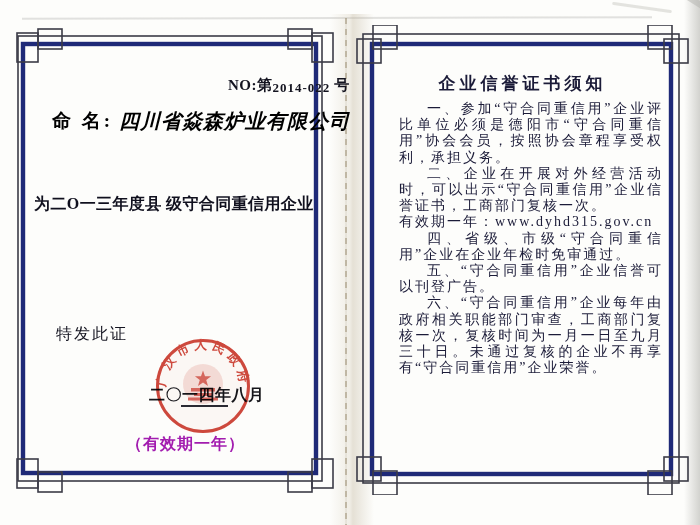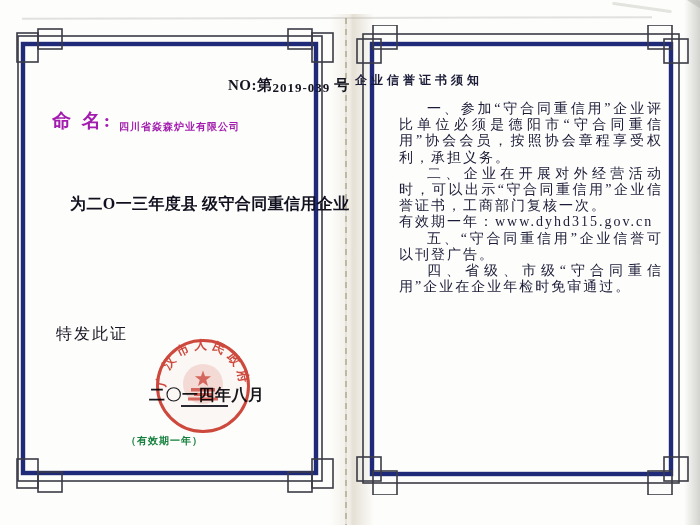--- a/index.html
+++ b/index.html
@@ -49,59 +49,59 @@
   .frame .thin{fill:none;stroke:var(--frame_line);stroke-width:1.6px;}
   .frame .blue{fill:none;stroke:var(--frame_blue);stroke-width:4.4px;}
   
   .serial{
     position:absolute;left:218px;top:48px;
     font-weight:bold;font-size:15px;color:#141420;letter-spacing:.5px;white-space:nowrap;
   }
   .serial .digits{font-size:13px;letter-spacing:1px;position:relative;top:2px;}
   .serial .suffix{margin-left:4px;}
   .name-line{
-    position:absolute;left:42px;top:80px;display:flex;align-items:flex-end;white-space:nowrap;
-    color:#a21caf;font-weight:bold;
+    position:absolute;left:42px;top:80px;display:flex;align-items:flex-start;white-space:nowrap;
+    color:#000000;font-weight:bold;
   }
   .name-label{font-size:19px;letter-spacing:3px;}
-  .company{font-size:10px;margin-left:6px;letter-spacing:1px;}
+  .company{font-size:20px;margin-left:6px;letter-spacing:1px;font-style:italic;}
   .award-line{
     position:absolute;left:24px;top:166px;width:295px;
-    font-weight:bold;font-size:16px;letter-spacing:.4px;color:#10101e;white-space:nowrap;margin-left:36px;
+    font-weight:bold;font-size:16px;letter-spacing:.4px;color:#10101e;white-space:nowrap;
   }
   .issue-line{
     position:absolute;left:46px;top:278px;
     font-weight:normal;font-size:16px;letter-spacing:2px;color:#141420;margin-top:18px;
   }
   .date-line{
     position:absolute;left:139px;top:357px;
     font-weight:bold;font-size:16px;letter-spacing:.5px;color:#15151a;white-space:nowrap;z-index:2;
   }
   .date-underline{
     position:absolute;left:171px;top:377px;width:47px;height:2px;background:#2a2a33;z-index:2;
   }
   .validity-line{
     position:absolute;left:116px;top:406px;
-    font-weight:bold;font-size:10px;letter-spacing:1px;color:#15803d;
+    font-weight:bold;font-size:16px;letter-spacing:1px;color:#a21caf;
   }
   .seal{
     position:absolute;left:143px;top:308px;width:100px;height:100px;
     mix-blend-mode:multiply;opacity:.93;z-index:3;
   }
   .seal .ring{fill:rgba(204,59,47,.03);stroke:var(--seal_red);stroke-width:3px;}
   .seal .seal-arc-text{
     fill:var(--seal_red);font-size:12.5px;font-weight:bold;letter-spacing:4.5px;
     font-family:"Liberation Serif","DejaVu Serif",serif;
   }
   .seal .emblem-halo{fill:var(--seal_red);opacity:.17;}
   .seal .emblem{fill:var(--seal_red);opacity:.8;}
   
   .notice-title{
-    position:absolute;left:0;top:47px;width:100%;text-align:left;
-    font-weight:bold;font-size:12px;letter-spacing:4px;color:var(--ink_dark);
+    position:absolute;left:0;top:47px;width:100%;text-align:center;
+    font-weight:bold;font-size:17px;letter-spacing:4px;color:var(--ink_dark);
   }
   .notice-body{
     position:absolute;left:44px;top:76px;width:264px;
     font-weight:normal;font-size:14px;line-height:16.2px;letter-spacing:2px;
     color:var(--ink_dark);text-align:justify;
   }
   .notice-body p{text-indent:2em;}
   .notice-body p.flush{text-indent:0;}
 </style>
 </head>
@@ -124,21 +124,21 @@
       <rect class="thin" x="7" y="5" width="21" height="29"></rect>
       <rect class="thin" x="28" y="1" width="24" height="20"></rect>
       <rect class="thin" x="302" y="5" width="21" height="29"></rect>
       <rect class="thin" x="278" y="1" width="24" height="20"></rect>
       <rect class="thin" x="7" y="431" width="21" height="29"></rect>
       <rect class="thin" x="28" y="444" width="24" height="20"></rect>
       <rect class="thin" x="302" y="431" width="21" height="29"></rect>
       <rect class="thin" x="278" y="444" width="24" height="20"></rect>
     </svg>
 
-    <div class="serial"><span>NO:第</span><span class="digits">2019-039</span><span class="suffix">号</span></div>
+    <div class="serial"><span>NO:第</span><span class="digits">2014-022</span><span class="suffix">号</span></div>
 
     <div class="name-line">
       <span class="name-label">命 名:</span>
       <span class="company">四川省焱森炉业有限公司</span>
     </div>
 
     <div class="award-line">为二O一三年度县 级守合同重信用企业</div>
 
     <div class="issue-line">特发此证</div>
 
@@ -174,18 +174,19 @@
       <rect class="thin" x="309" y="432" width="24" height="24"></rect>
       <rect class="thin" x="293" y="446" width="24" height="24"></rect>
     </svg>
 
     <h2 class="notice-title">企业信誉证书须知</h2>
 
     <div class="notice-body">
       <p>一、参加“守合同重信用”企业评比单位必须是德阳市“守合同重信用”协会会员，按照协会章程享受权利，承担义务。</p>
       <p>二、企业在开展对外经营活动时，可以出示“守合同重信用”企业信誉证书，工商部门复核一次。</p>
       <p class="flush">有效期一年：www.dyhd315.gov.cn</p>
+      <p>四、省级、市级“守合同重信用”企业在企业年检时免审通过。</p>
       <p>五、“守合同重信用”企业信誉可以刊登广告。</p>
-      <p>四、省级、市级“守合同重信用”企业在企业年检时免审通过。</p>
+      <p>六、“守合同重信用”企业每年由政府相关职能部门审查，工商部门复核一次，复核时间为一月一日至九月三十日。未通过复核的企业不再享有“守合同重信用”企业荣誉。</p>
     </div>
   </section>
 
 </div>
 
 </body></html>

